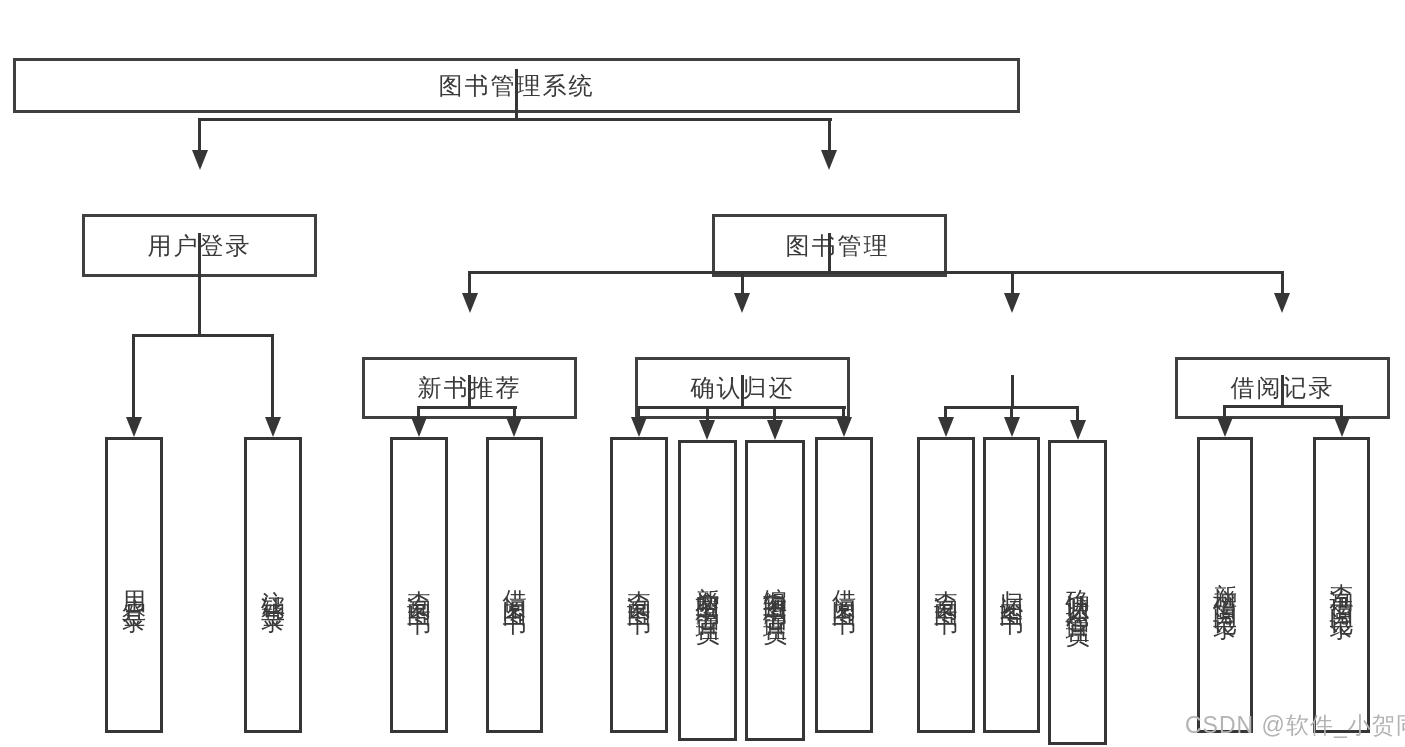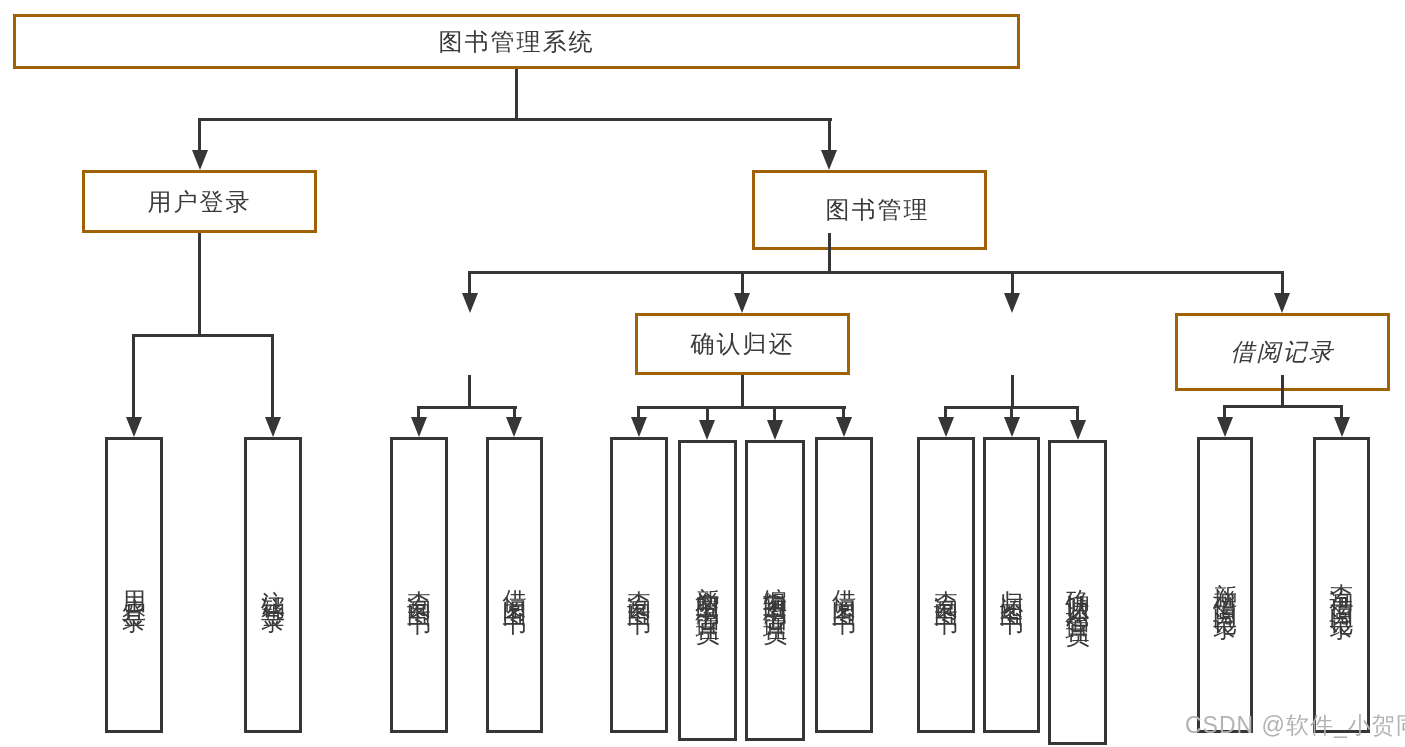--- a/index.html
+++ b/index.html
@@ -8,29 +8,30 @@
     position: relative;
     width: 1405px;
     height: 747px;
     background: #ffffff;
     overflow: hidden;
   }
   
   .box {
     position: absolute;
     box-sizing: border-box;
-    border: 3px solid #a16207;
+    border: 3px solid #404040;
     background: #ffffff;
     display: flex;
     align-items: center;
     justify-content: center;
     font-size: 24px;
     letter-spacing: 2px;
     color: #3a3a3a;
     white-space: nowrap;
+    margin-top: 44px;
   }
   
   .vbox {
     position: absolute;
     box-sizing: border-box;
     border: 3px solid #363636;
     background: #ffffff;
     display: flex;
     align-items: center;
     justify-content: center;
@@ -73,42 +74,43 @@
   <div class="box" style="left:13px; top:14px; width:1007px; height:55px;">图书管理系统</div>
 
   <div class="vline" style="left:515px; top:69px; height:52px;"></div>
   <div class="hline" style="left:198px; top:118px; width:634px;"></div>
   <div class="vline" style="left:198px; top:118px; height:34px;"></div>
   <div class="arrow" style="left:192px; top:150px;"></div>
   <div class="vline" style="left:828px; top:118px; height:34px;"></div>
   <div class="arrow" style="left:821px; top:150px;"></div>
 
   <div class="box" style="left:82px; top:170px; width:235px; height:63px;">用户登录</div>
-  <div class="box" style="left:752px; top:170px; width:235px; height:80px;padding-left:16px;">图书管理</div>
+  <div class="box" style="left:712px; top:170px; width:235px; height:63px;padding-left:16px;">图书管理</div>
 
   <div class="vline" style="left:198px; top:233px; height:104px;"></div>
   <div class="hline" style="left:132px; top:334px; width:142px;"></div>
   <div class="vline" style="left:132px; top:334px; height:85px;"></div>
   <div class="arrow" style="left:126px; top:417px;"></div>
   <div class="vline" style="left:271px; top:334px; height:85px;"></div>
   <div class="arrow" style="left:265px; top:417px;"></div>
 
   <div class="vline" style="left:828px; top:233px; height:41px;"></div>
   <div class="hline" style="left:468px; top:271px; width:816px;"></div>
   <div class="vline" style="left:468px; top:271px; height:24px;"></div>
   <div class="arrow" style="left:462px; top:293px;"></div>
   <div class="vline" style="left:741px; top:271px; height:24px;"></div>
   <div class="arrow" style="left:734px; top:293px;"></div>
   <div class="vline" style="left:1011px; top:271px; height:24px;"></div>
   <div class="arrow" style="left:1004px; top:293px;"></div>
   <div class="vline" style="left:1281px; top:271px; height:24px;"></div>
   <div class="arrow" style="left:1274px; top:293px;"></div>
 
+  <div class="box" style="left:362px; top:313px; width:215px; height:62px;">新书推荐</div>
   <div class="box" style="left:635px; top:313px; width:215px; height:62px;">确认归还</div>
-  <div class="box" style="left:1175px; top:313px; width:215px; height:78px;font-style:italic;">借阅记录</div>
+  <div class="box" style="left:1175px; top:313px; width:215px; height:62px;">借阅记录</div>
 
   <div class="vline" style="left:468px; top:375px; height:34px;"></div>
   <div class="hline" style="left:417px; top:406px; width:100px;"></div>
   <div class="vline" style="left:417px; top:406px; height:13px;"></div>
   <div class="arrow" style="left:411px; top:417px;"></div>
   <div class="vline" style="left:513px; top:406px; height:13px;"></div>
   <div class="arrow" style="left:506px; top:417px;"></div>
 
   <div class="vline" style="left:741px; top:375px; height:34px;"></div>
   <div class="hline" style="left:637px; top:406px; width:209px;"></div>

